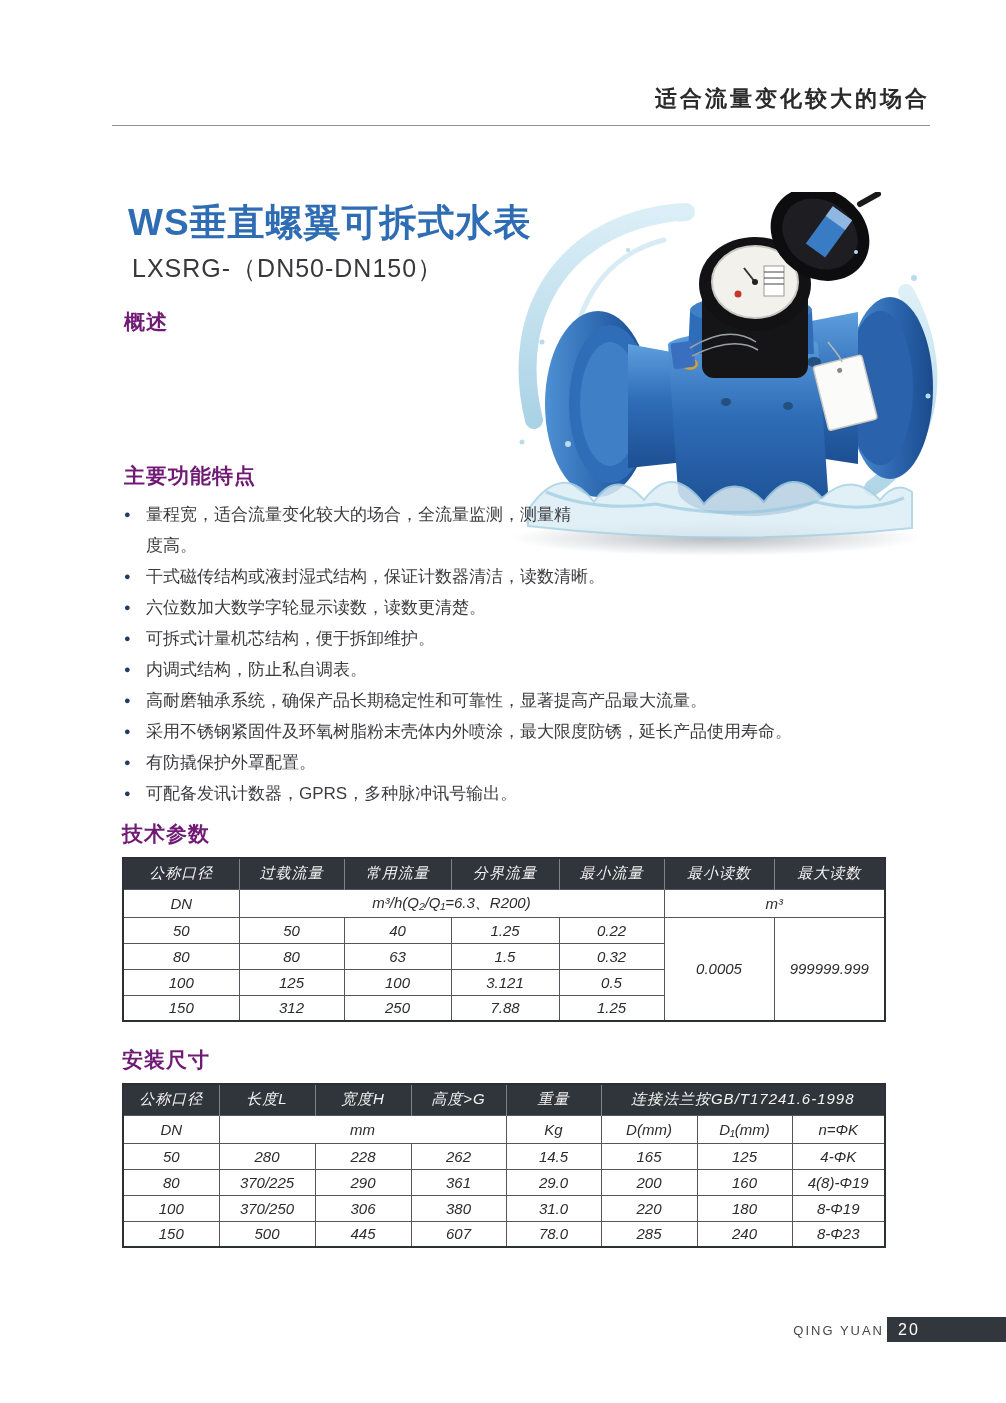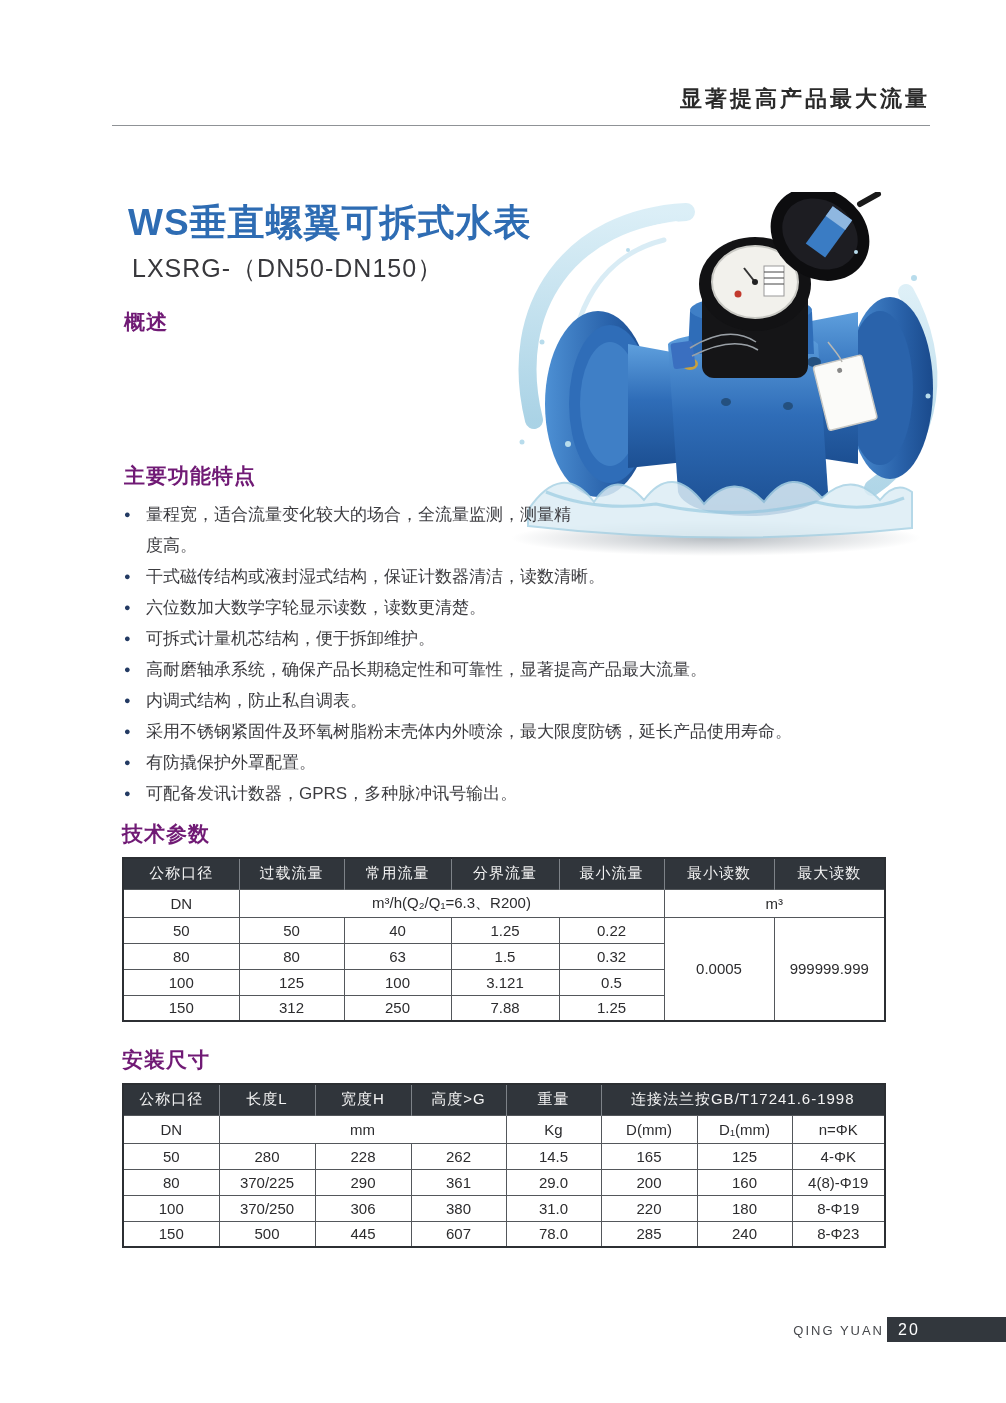--- a/index.html
+++ b/index.html
@@ -51,21 +51,21 @@
   .features-sec { top:462px; left:124px; width:750px; }
   .features-sec ul.bullets li { line-height:31px; }
   .features-sec ul.bullets li.narrow { max-width:452px; }
 
   
   .table-sec { left:122px; }
   .tech-sec { top:820px; width:670px; }
   .dims-sec { top:1046px; width:762px; }
   table.data-table {
     width:762px; border-collapse:collapse; table-layout:fixed;
-    border:2px solid #2c2f33; background:#fff;
+    border:2px solid #2c2f33; background:#fff;font-style:italic;
   }
   table.data-table th {
     background:#30353b; color:#f4f4f4; font-weight:normal;
     font-size:15px; height:31px; border:1px solid #7d8288;
     border-top:none; border-bottom:none; text-align:center;
     letter-spacing:1px;
   }
   table.data-table td {
     font-size:15px; color:#2c2c2e; height:26px;
     border:1px solid #53575b; text-align:center; background:#fff;
@@ -86,21 +86,21 @@
   }
 
   
   .product-photo { position:absolute; top:192px; left:476px; width:472px; height:378px; }
 </style>
 </head>
 <body>
 
 <div class="page">
 
-  <div class="company-name">显著提高产品最大流量</div>
+  <div class="company-name">适合流量变化较大的场合</div>
   <div class="header-rule"></div>
 
   <div class="product-title">WS垂直螺翼可拆式水表</div>
   <div class="product-model">LXSRG-（DN50-DN150）</div>
 
   <svg class="product-photo" viewBox="0 0 472 378">
     <defs>
       <linearGradient id="bodyBlue" x1="0" y1="0" x2="0" y2="1">
         <stop offset="0" stop-color="#5e9fdd"></stop>
           <stop offset="0.45" stop-color="#2f6db8"></stop>
@@ -195,22 +195,22 @@
     <div class="section-heading">概述</div>
   </div>
 
   <div class="section features-sec">
     <div class="section-heading">主要功能特点</div>
     <ul class="bullets">
       <li class="narrow">量程宽，适合流量变化较大的场合，全流量监测，测量精度高。</li>
       <li>干式磁传结构或液封湿式结构，保证计数器清洁，读数清晰。</li>
       <li>六位数加大数学字轮显示读数，读数更清楚。</li>
       <li>可拆式计量机芯结构，便于拆卸维护。</li>
+      <li>内调式结构，防止私自调表。</li>
       <li>高耐磨轴承系统，确保产品长期稳定性和可靠性，显著提高产品最大流量。</li>
-      <li>内调式结构，防止私自调表。</li>
       <li>采用不锈钢紧固件及环氧树脂粉末壳体内外喷涂，最大限度防锈，延长产品使用寿命。</li>
       <li>有防撬保护外罩配置。</li>
       <li>可配备发讯计数器，GPRS，多种脉冲讯号输出。</li>
     </ul>
   </div>
 
   <div class="section table-sec tech-sec">
     <div class="section-heading">技术参数</div>
     <table class="data-table">
       <colgroup>

